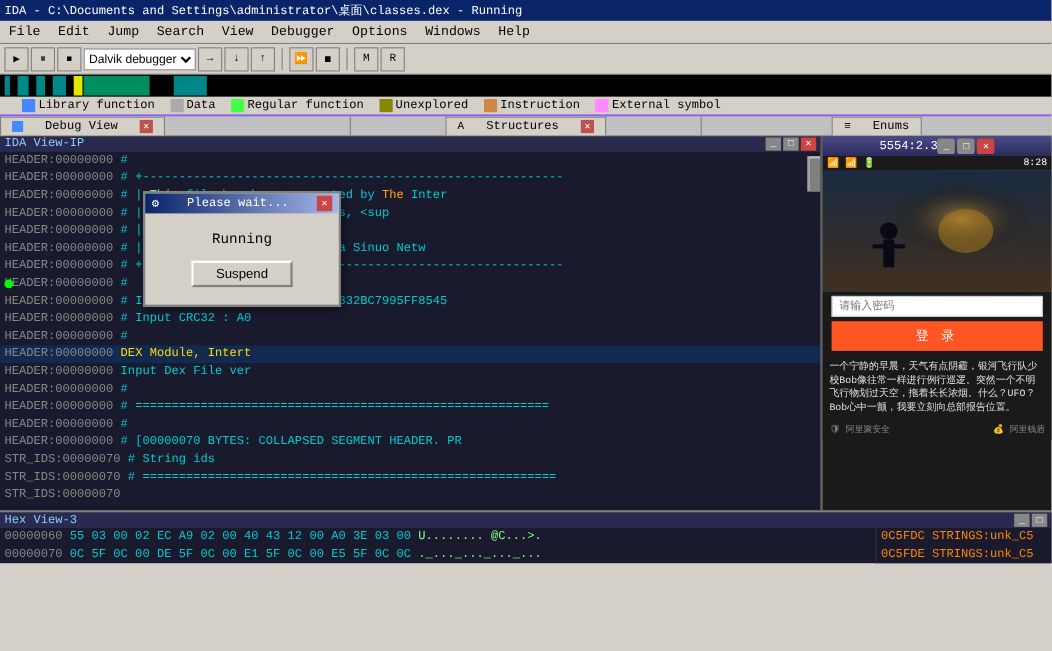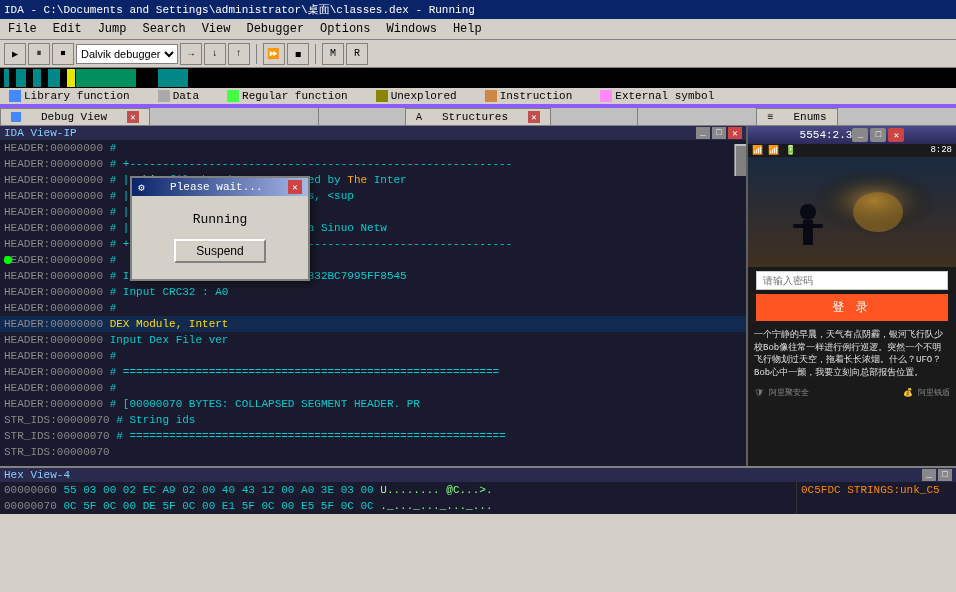--- a/index.html
+++ b/index.html
@@ -45,26 +45,26 @@
       font-size: 10px; cursor: pointer;
     }
     .toolbar-select {
       height: 20px; font-size: 11px; background: white;
       border: 1px solid #808080;
     }
 
     
     .legend-bar {
       background: #d4d0c8;
-      padding: 2px 9px;
-      display: flex;
-      align-items: center;
-      gap: 28px;
-      font-size: 11px;
-      border-bottom: 4px solid #8b5cf6;
+      padding: 2px 20px;
+      display: flex;
+      align-items: center;
+      gap: 14px;
+      font-size: 11px;
+      border-bottom: 2px solid #8b5cf6;
     }
     .legend-item { display: flex; align-items: center; gap: 3px; }
     .legend-dot { width: 12px; height: 12px; }
     .tab {
       padding: 2px 10px;
       font-size: 11px;
       background: #c0c0c0;
       border: 1px solid #808080;
       border-bottom: none;
       cursor: pointer;
@@ -386,29 +386,30 @@
     <div class="wait-body">
       <div class="wait-text">Running</div>
       <button class="wait-suspend-btn">Suspend</button>
     </div>
   </div>
 
 </div>
 
 <div style="background:#1a1a2e; color:#00cccc; font-size:11px; font-family:'Courier New',monospace; border-top:2px solid #808080; position:relative;">
   <div style="background:#2a2a4e;color:#88ccff;padding:1px 4px;font-size:11px;display:flex;align-items:center;justify-content:space-between;">
-    <span>Hex View-4</span>
+    <span>Hex View-3</span>
     <div style="display:flex;gap:2px;">
       <div style="width:14px;height:12px;background:#888;color:white;font-size:9px;display:flex;align-items:center;justify-content:center;cursor:pointer;">_</div>
       <div style="width:14px;height:12px;background:#888;color:white;font-size:9px;display:flex;align-items:center;justify-content:center;cursor:pointer;">□</div>
     </div>
   </div>
   <div style="display:flex; position:relative;">
     <div style="flex:1; overflow:hidden;">
       <div class="hex-line"><span style="color:#888;">00000060</span>  <span style="color:#00cccc;">55 03 00 02 EC A9 02 00  40 43 12 00 A0 3E 03 00</span>   <span style="color:#88ff88;">U........ @C...&gt;.</span></div>
       <div class="hex-line"><span style="color:#888;">00000070</span>  <span style="color:#00cccc;">0C 5F 0C 00 DE 5F 0C 00  E1 5F 0C 00 E5 5F 0C 0C</span>   <span style="color:#88ff88;">._..._..._..._...</span></div>
     </div>
 
     <div style="width:160px;background:#1a1a2e;color:#ff8800;font-size:11px;font-family:'Courier New',monospace;border-left:1px solid #333;">
       <div style="padding:0 4px;line-height:16px;"><span>0C5FDC  STRINGS:unk_C5</span></div>
+      <div style="padding:0 4px;line-height:16px;"><span>0C5FDE  STRINGS:unk_C5</span></div>
     </div>
   </div>
 </div>
 
 </body></html>

